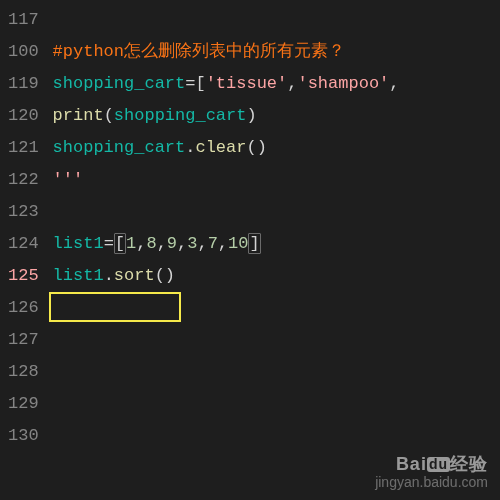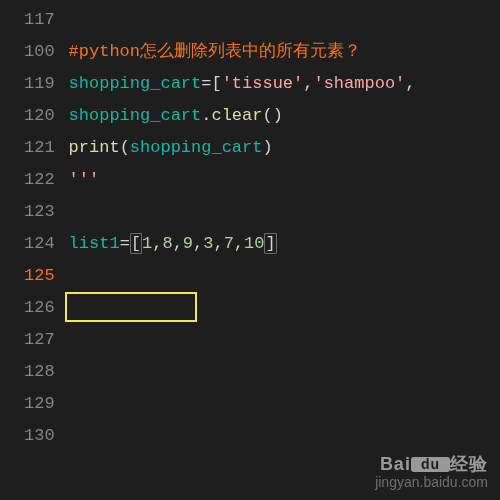--- a/index.html
+++ b/index.html
@@ -11,27 +11,27 @@
     height: 500px;
     overflow: hidden;
     position: relative;
   }
   .editor {
     display: flex;
     height: 100%;
   }
   .gutter {
     background: #1e1e1e;
-    padding: 4px 14px 4px 24px;
+    padding: 4px 14px 4px 8px;
     color: #858585;
     user-select: none;
     line-height: 32px;
   }
   .gutter .ln { display: block; }
-  .gutter .active { color: #f97316; }
+  .gutter .active { color: #fca5a5; }
   .code {
     flex: 1;
     padding: 4px 0;
     line-height: 32px;
     position: relative;
   }
   .line { white-space: pre; position: relative; }
   .highlight-box {
     position: absolute;
     border: 2px solid #f5e94a;
@@ -60,21 +60,21 @@
     font-family: Arial, sans-serif;
     text-align: right;
     line-height: 1.1;
   }
   .watermark .top { font-size: 18px; font-weight: bold; letter-spacing: 1px;}
   .watermark .top .du {
     display: inline-block;
     background: rgba(255,255,255,0.55);
     color: #1e1e1e;
     border-radius: 3px;
-    padding: 0 10px;
+    padding: 0 2px;
     font-size: 14px;
     vertical-align: 1px;
   }
   .watermark .sub { font-size: 14px; color: rgba(255,255,255,0.35); }
 </style>
 </head>
 <body>
 
 <div class="editor">
   <div class="gutter">
@@ -90,25 +90,26 @@
       <span class="ln">126</span>
       <span class="ln">127</span>
       <span class="ln">128</span>
       <span class="ln">129</span>
       <span class="ln">130</span>
     </div>
   <div class="code">
       <div class="line">&nbsp;</div>
       <div class="line"><span class="c-comment">#python怎么删除列表中的所有元素？</span></div>
       <div class="line"><span class="c-ident">shopping_cart</span><span class="c-op">=</span><span class="c-punc">[</span><span class="c-str">'tissue'</span><span class="c-punc">,</span><span class="c-str">'shampoo'</span><span class="c-punc">,</span></div>
+      <div class="line"><span class="c-builtin">print</span><span class="c-punc">(</span><span class="c-ident">shopping_cart</span><span class="c-punc">)</span></div>
       <div class="line"><span class="c-ident">shopping_cart</span><span class="c-punc">.</span><span class="c-func">clear</span><span class="c-punc">()</span></div>
-      <div class="line"><span class="c-builtin">print</span><span class="c-punc">(</span><span class="c-ident">shopping_cart</span><span class="c-punc">)</span></div>
       <div class="line"><span class="c-str">'''</span></div>
       <div class="line">&nbsp;</div>
       <div class="line"><span class="c-ident">list1</span><span class="c-op">=</span><span class="c-punc bracket-match">[</span><span class="c-num">1</span><span class="c-punc">,</span><span class="c-num">8</span><span class="c-punc">,</span><span class="c-num">9</span><span class="c-punc">,</span><span class="c-num">3</span><span class="c-punc">,</span><span class="c-num">7</span><span class="c-punc">,</span><span class="c-num">10</span><span class="c-punc bracket-match">]</span></div>
+      <div class="line"><span class="c-ident">list1</span><span class="c-punc">.</span><span class="c-func">sort</span><span class="c-punc">()</span></div>
       <div class="highlight-box" style="left: -4px; top: 292px; width: 132px; height: 30px;"></div>
       <div class="line">&nbsp;</div>
       <div class="line">&nbsp;</div>
       <div class="line">&nbsp;</div>
     </div>
 </div>
 
 <div class="watermark">
   <div class="top">
     <span>Bai</span><span class="du">du</span><span>经验</span>

